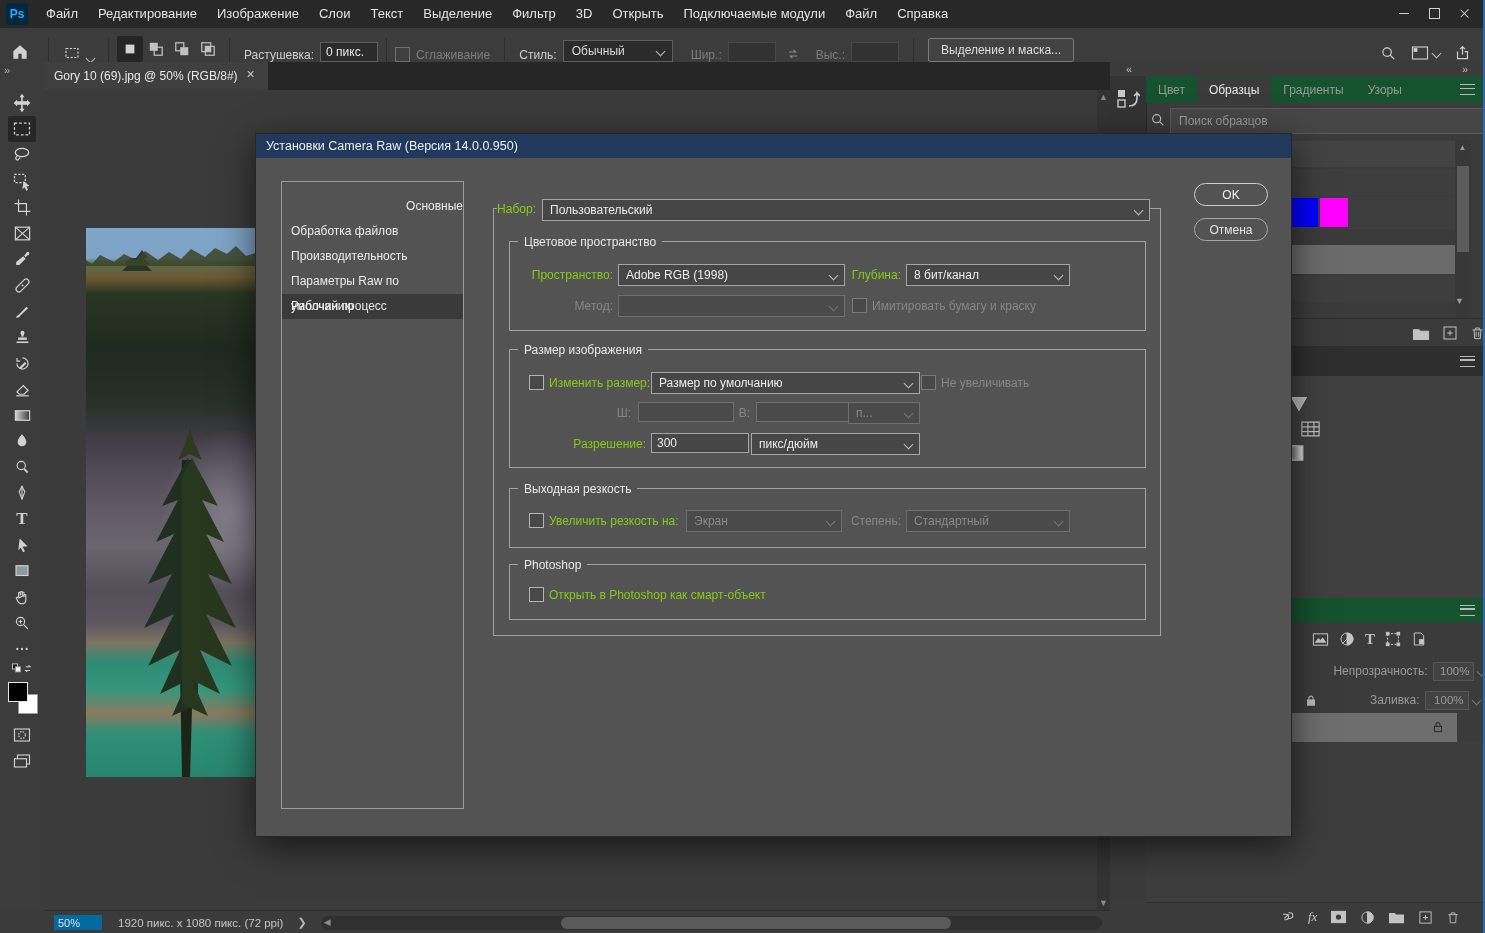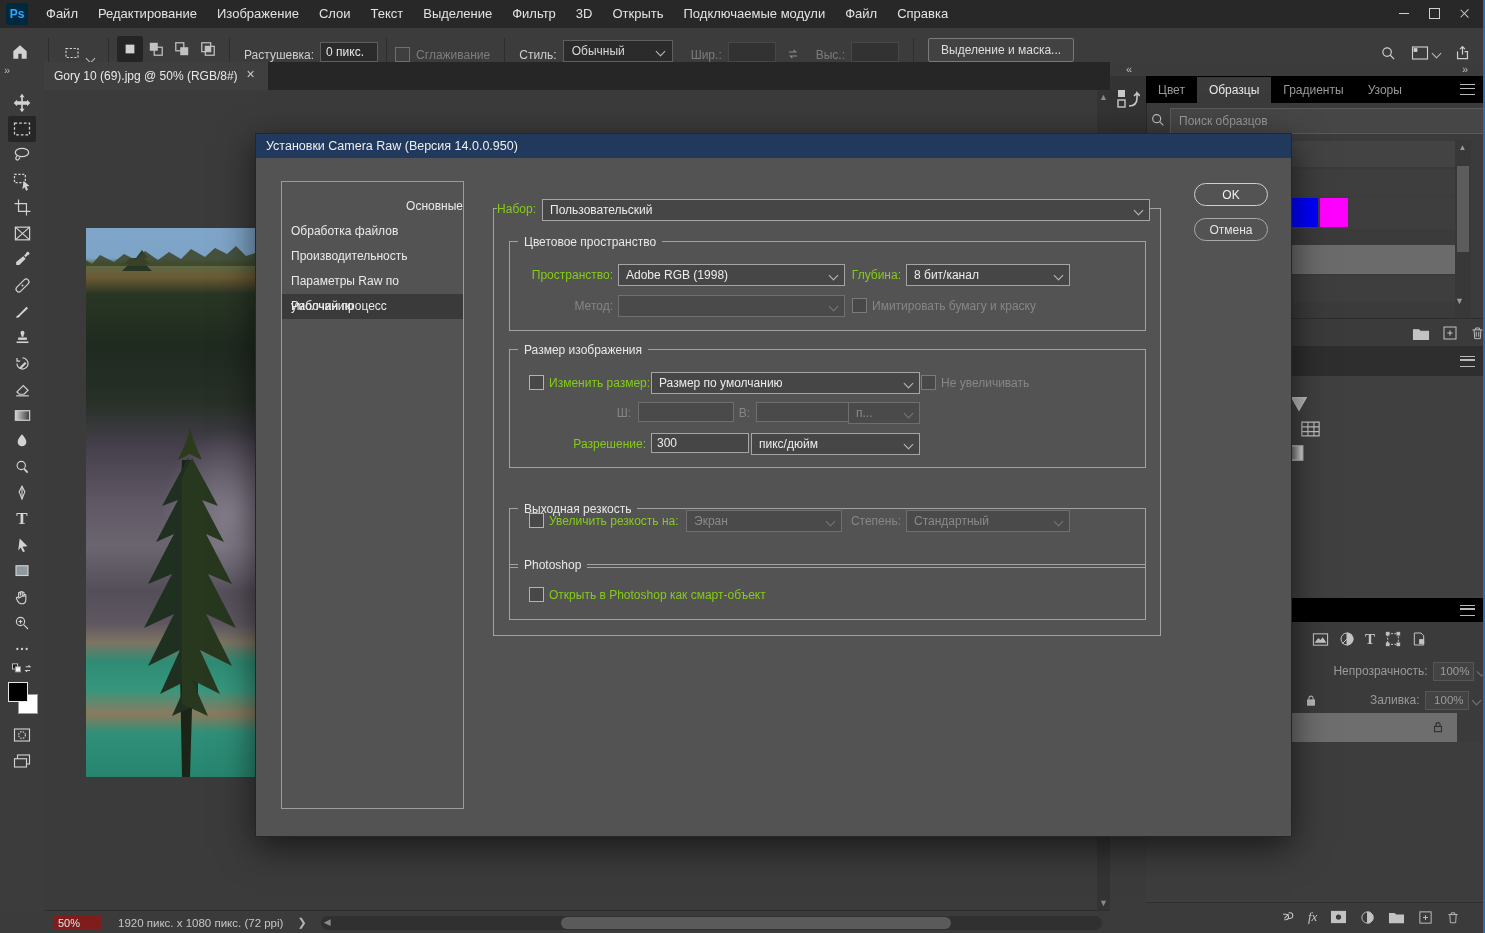--- a/index.html
+++ b/index.html
@@ -68,34 +68,34 @@
       #1f2a20 22%, #283028 32%, #46404c 40%, #5f5864 50%, #6b6570 58%,
       #544e59 66%, #5e5760 72%, #7d7463 75.5%, #2f8b74 79%, #35977d 84%,
       #8a7a5e 88.5%, #2f8f78 92%, #27856e 100%);}
   #photo-sheen{position:absolute;left:0;top:0;width:100%;height:100%;
     background:radial-gradient(ellipse 60% 22% at 85% 52%, rgba(160,155,170,.55), rgba(0,0,0,0) 70%);}
   #scroll-v{left:1053px;top:0px;width:13px;height:820px;background:#343434;}
   .scroll-arrow{color:#8a8a8a;font-size:9px;text-align:center;width:13px;}
 
   
   #statusbar{left:44px;top:910px;width:1066px;height:23px;background:#3b3b3b;display:flex;align-items:center;border-top:1px solid #2e2e2e;}
-  #status-zoom{width:40px;height:15px;margin-left:10px;background:#7f1d1d;border:none;color:#e2e2e2;font-size:11px;padding:0 4px;
+  #status-zoom{width:40px;height:15px;margin-left:10px;background:#0369a1;border:none;color:#e2e2e2;font-size:11px;padding:0 4px;
                font-family:"Liberation Sans",sans-serif;}
   #status-info{color:#c6c6c6;font-size:11.5px;margin-left:16px;}
   #status-chev{color:#b5b5b5;margin-left:14px;font-size:11px;}
   #hscroll{position:relative;flex:1;height:14px;margin:0 8px 0 14px;background:#303030;border-radius:7px;}
   #hscroll-thumb{position:absolute;left:240px;top:1px;width:390px;height:12px;background:#5a5a5a;border-radius:6px;}
   #hscroll-left{position:absolute;left:3px;top:1px;color:#8b8b8b;font-size:9px;}
 
   
   #right-region{left:1110px;top:62px;width:375px;height:871px;background:#3b3b3b;}
   .collapse-chev{color:#bdbdbd;font-size:11px;letter-spacing:-2px;}
   #icon-strip{left:1110px;top:76px;width:36px;height:520px;background:#333333;border-right:1px solid #2a2a2a;}
   .pstrip-icon{margin:10px auto;width:24px;}
-  .ptabs{position:absolute;display:flex;align-items:flex-end;background:#000000;}
+  .ptabs{position:absolute;display:flex;align-items:flex-end;background:#14532d;}
   .ptab{height:26px;display:flex;align-items:center;padding:0 12px;color:#9a9a9a;font-size:12px;}
   .ptab.active{background:#3b3b3b;color:#e8e8e8;}
   .hamburger{width:15px;height:9px;border-top:1.6px solid #b9b9b9;border-bottom:1.6px solid #b9b9b9;position:relative;}
   .hamburger::after{content:"";position:absolute;left:0;top:2.6px;width:15px;height:1.6px;background:#b9b9b9;}
   #swatch-search{left:1170px;top:108px;width:298px;height:24px;background:#464646;border:1px solid #5a5a5a;color:#dcdcdc;
                  padding:0 8px;font-size:12px;font-family:"Liberation Sans",sans-serif;}
   #swatch-search::placeholder{color:#9a9a9a;}
   .sw-row{left:1146px;width:309px;}
   .chip{position:absolute;width:28px;height:29px;}
   #sw-scroll{left:1455px;top:140px;width:16px;height:178px;background:#383838;}
@@ -699,21 +699,21 @@
       <span>п...</span>
         <div class="chev dis"></div>
     </div>
     <div class="dlbl right" style="left:290px;top:303px;width:100px;">Разрешение:</div>
     <input class="din" style="left: 395px; top: 299px; width: 86px;" value="300">
     <div class="dd" style="left:495px;top:299px;width:153px;">
       <span>пикс/дюйм</span>
         <div class="chev"></div>
     </div>
 
-    <div class="fs" style="left:253px;top:354px;width:635px;height:58px;margin-top:20px;">
+    <div class="fs" style="left:253px;top:354px;width:635px;height:58px;">
       <div class="fs-legend" style="left:8px;top:-7px;">Выходная резкость</div>
     </div>
     <div class="dcb" style="left:273px;top:379px;"></div>
     <div class="dlbl" style="left:293px;top:380px;">Увеличить резкость на:</div>
     <div class="dd dis" style="left:430px;top:376px;width:140px;">
       <span>Экран</span>
         <div class="chev dis"></div>
     </div>
     <div class="dlbl right dis" style="left:585px;top:380px;width:60px;">Степень:</div>
     <div class="dd dis" style="left:650px;top:376px;width:148px;">

